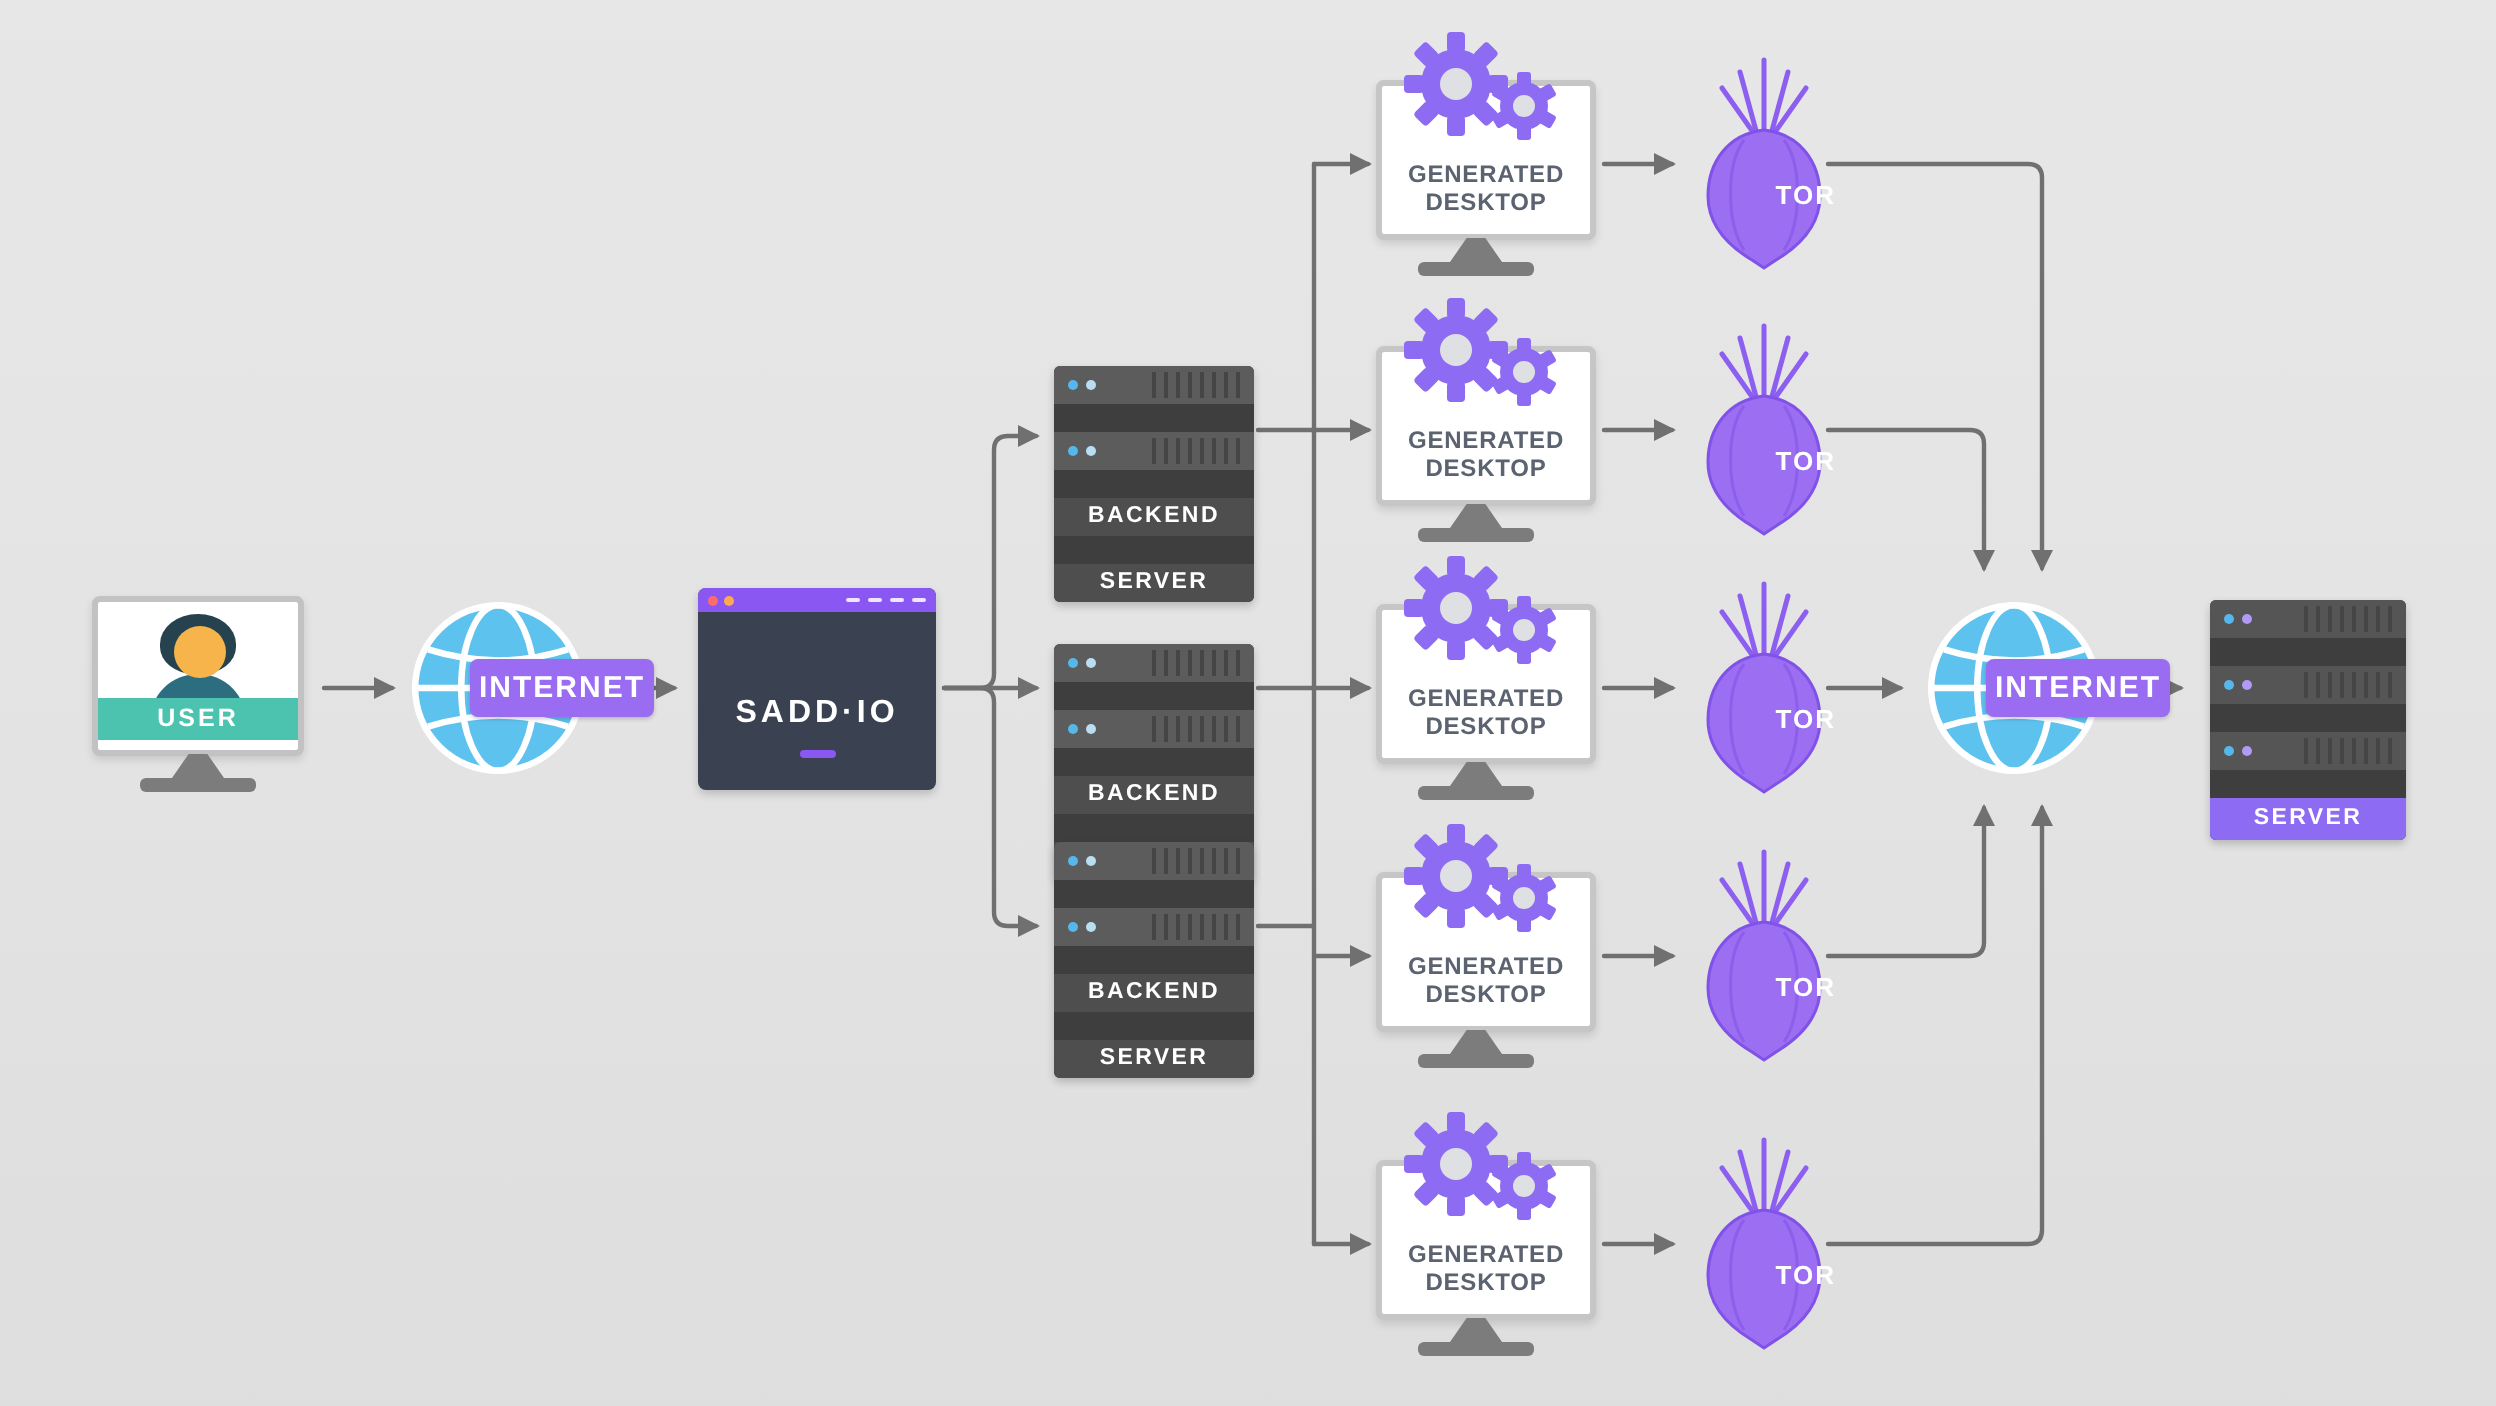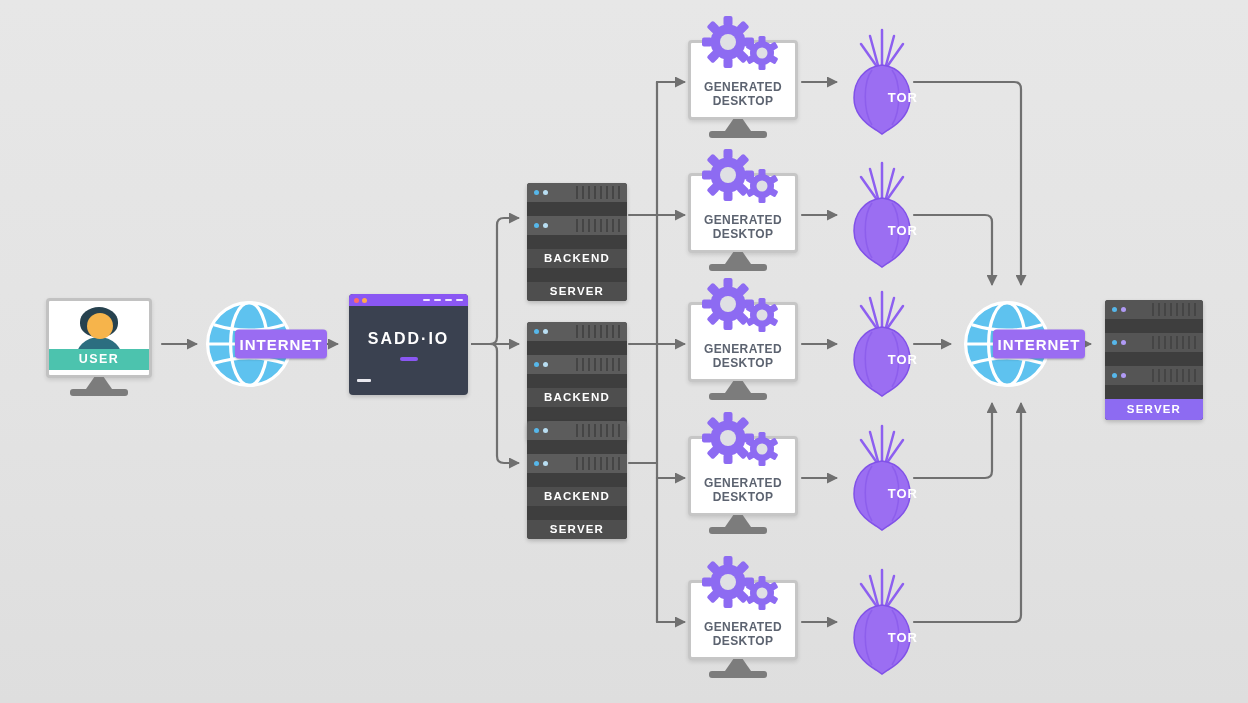--- a/index.html
+++ b/index.html
@@ -45,21 +45,21 @@
   }
 
   
   .saddio{width:119px;height:101px;background:#3a4150;border-radius:4px;overflow:hidden;box-shadow:0 2px 4px rgba(0,0,0,.18);}
   .saddio-bar{height:12px;background:#8a57f3;display:flex;align-items:center;padding:0 5px;}
   .dot{width:5px;height:5px;border-radius:50%;margin-right:3px;}
   .dot-red{background:#ff6b6b;}
   .dot-orange{background:#ffa94d;}
   .bar-dashes{margin-left:auto;display:flex;gap:4px;}
   .bar-dashes span{width:7px;height:2px;background:rgba(255,255,255,.85);border-radius:1px;}
-  .saddio-title{color:#fff;font-size:16px;font-weight:bold;letter-spacing:2px;text-align:center;margin-top:24px;}
+  .saddio-title{color:#fff;font-size:16px;font-weight:bold;letter-spacing:2px;text-align:center;margin-top:42px;}
   .saddio-cursor{width:18px;height:4px;background:#8a57f3;border-radius:2px;margin:9px auto 0;}
   .saddio-footer-dash{position:relative;left:8px;top:18px;width:14px;height:3px;background:#e8e8ee;border-radius:1px;}
 
   
   .rack{background:#3e3e3e;border-radius:3px;overflow:hidden;box-shadow:0 2px 4px rgba(0,0,0,.2);display:flex;flex-direction:column;gap:14px;}
   .backend-rack{width:100px;}
   .server-rack{width:98px;}
   .rack-unit{height:19px;background:#5c5c5c;position:relative;flex:none;}
   .server-rack .rack-unit{background:#555555;}
   .led{position:absolute;top:7px;width:5px;height:5px;border-radius:50%;}

